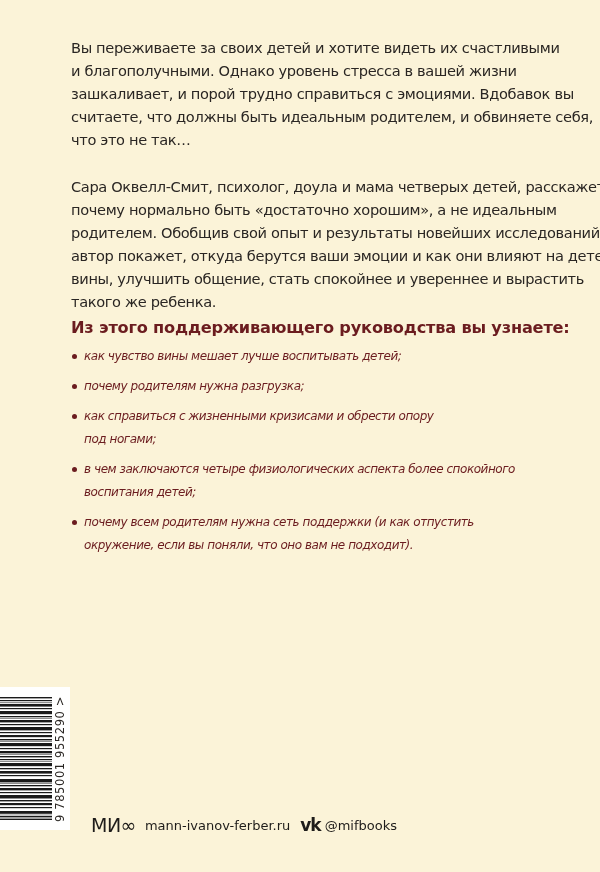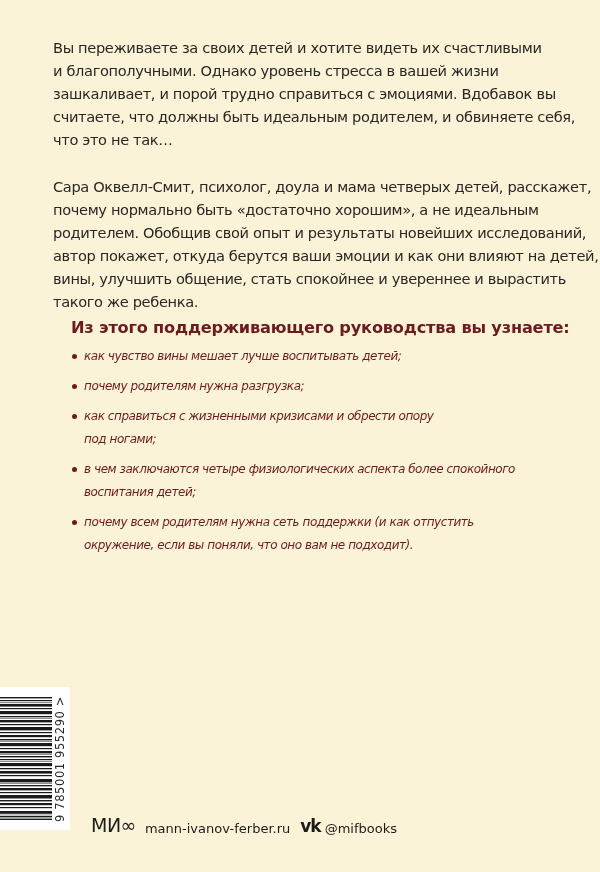--- a/index.html
+++ b/index.html
@@ -6,21 +6,21 @@
   body {
     width: 600px; height: 872px;
     background: #fbf3d8;
     position: relative;
     overflow: hidden;
     font-family: "DejaVu Sans", sans-serif;
     color: #2a2623;
   }
   .text-block {
     position: absolute;
-    left: 53px;
+    left: 71px;
     width: 500px;
     font-size: 14.6px;
     line-height: 23px;
     letter-spacing: -0.35px;
   }
   .p1 { top: 36px; }
   .p2 { top: 175px; }
   .p-line { display: block; white-space: nowrap; }
   .heading {
     position: absolute;
@@ -87,21 +87,21 @@
     font-size: 11.5px;
     letter-spacing: 0.6px;
     color: #2a2623;
   }
 
   
   .footer {
     position: absolute;
     left: 91px; top: 814px;
     height: 22px;
-    display: flex; align-items: flex-end;
+    display: flex; align-items: center;
     font-family: "DejaVu Sans", sans-serif;
     color: #1e1c1a;
   }
   .logo {
     font-size: 19px; letter-spacing: -0.5px;
     margin-right: 9px;
     display: flex; align-items: center;
   }
   .logo-text { font-weight: normal; }
   .site {

